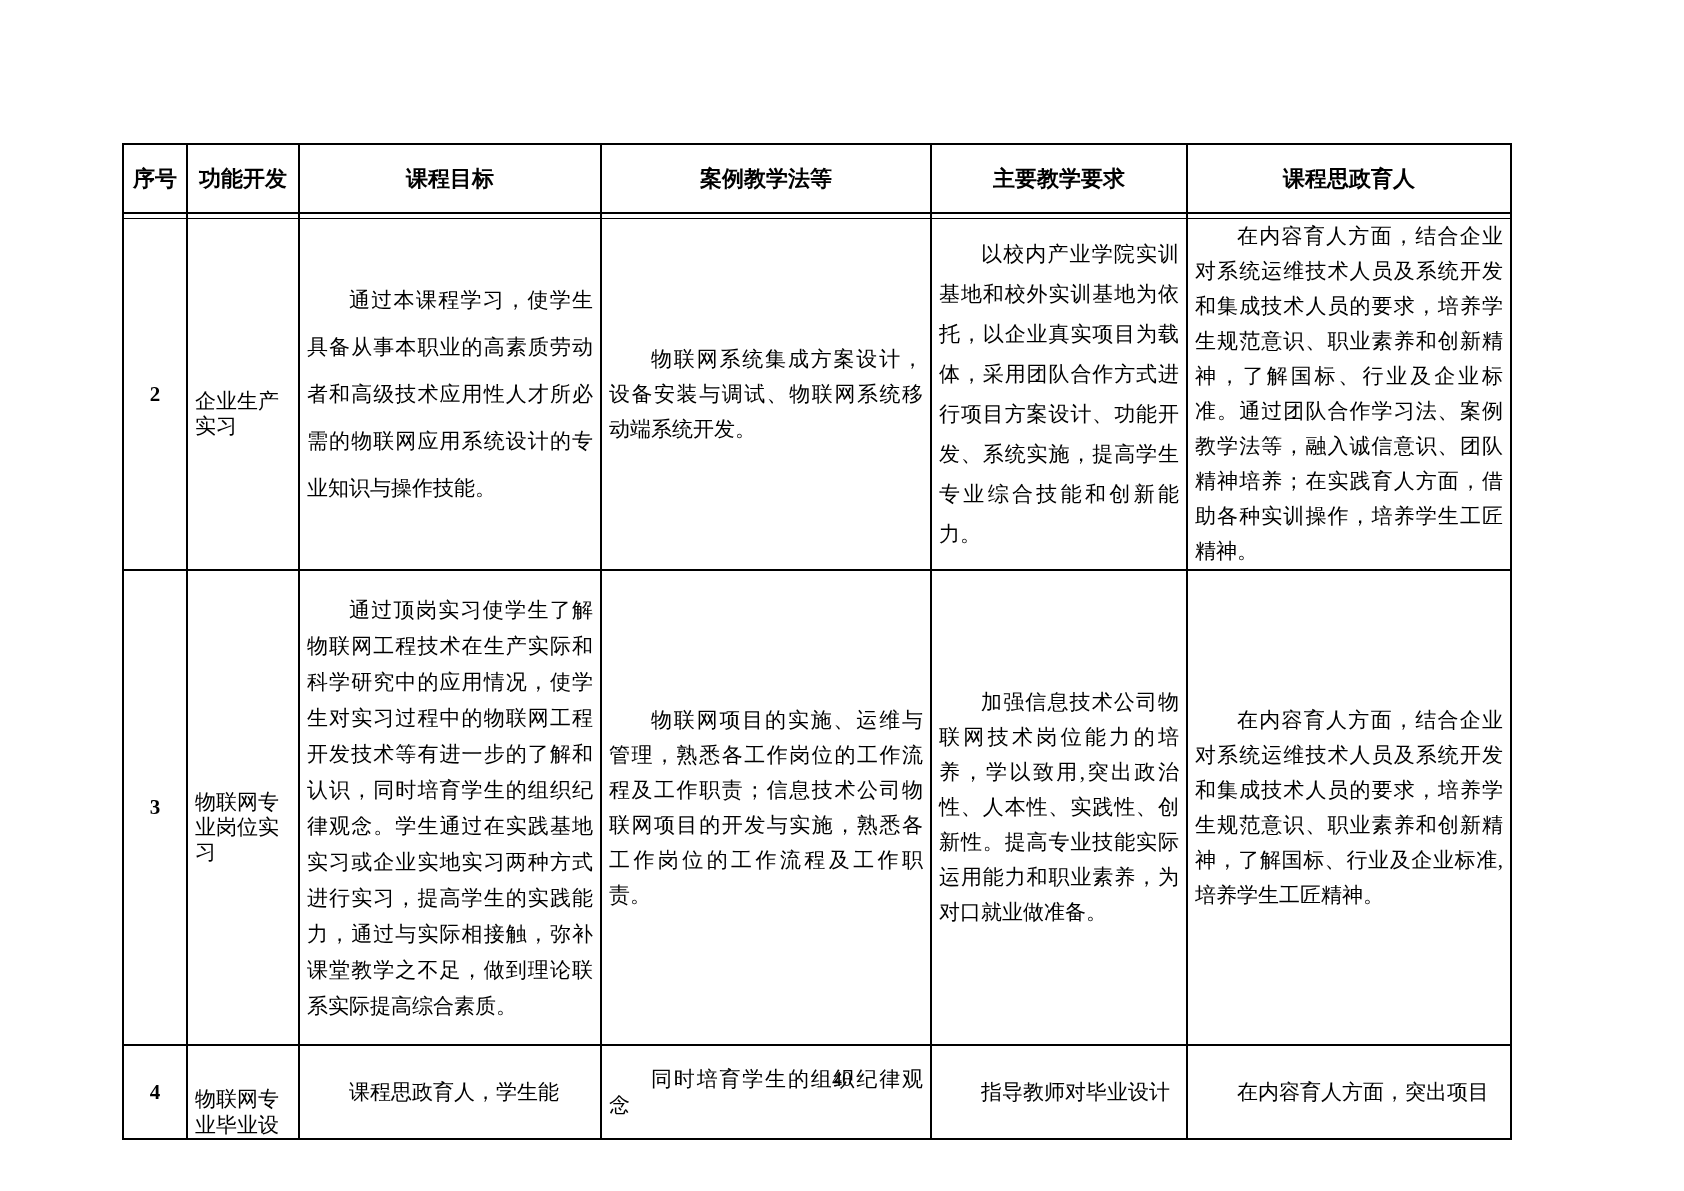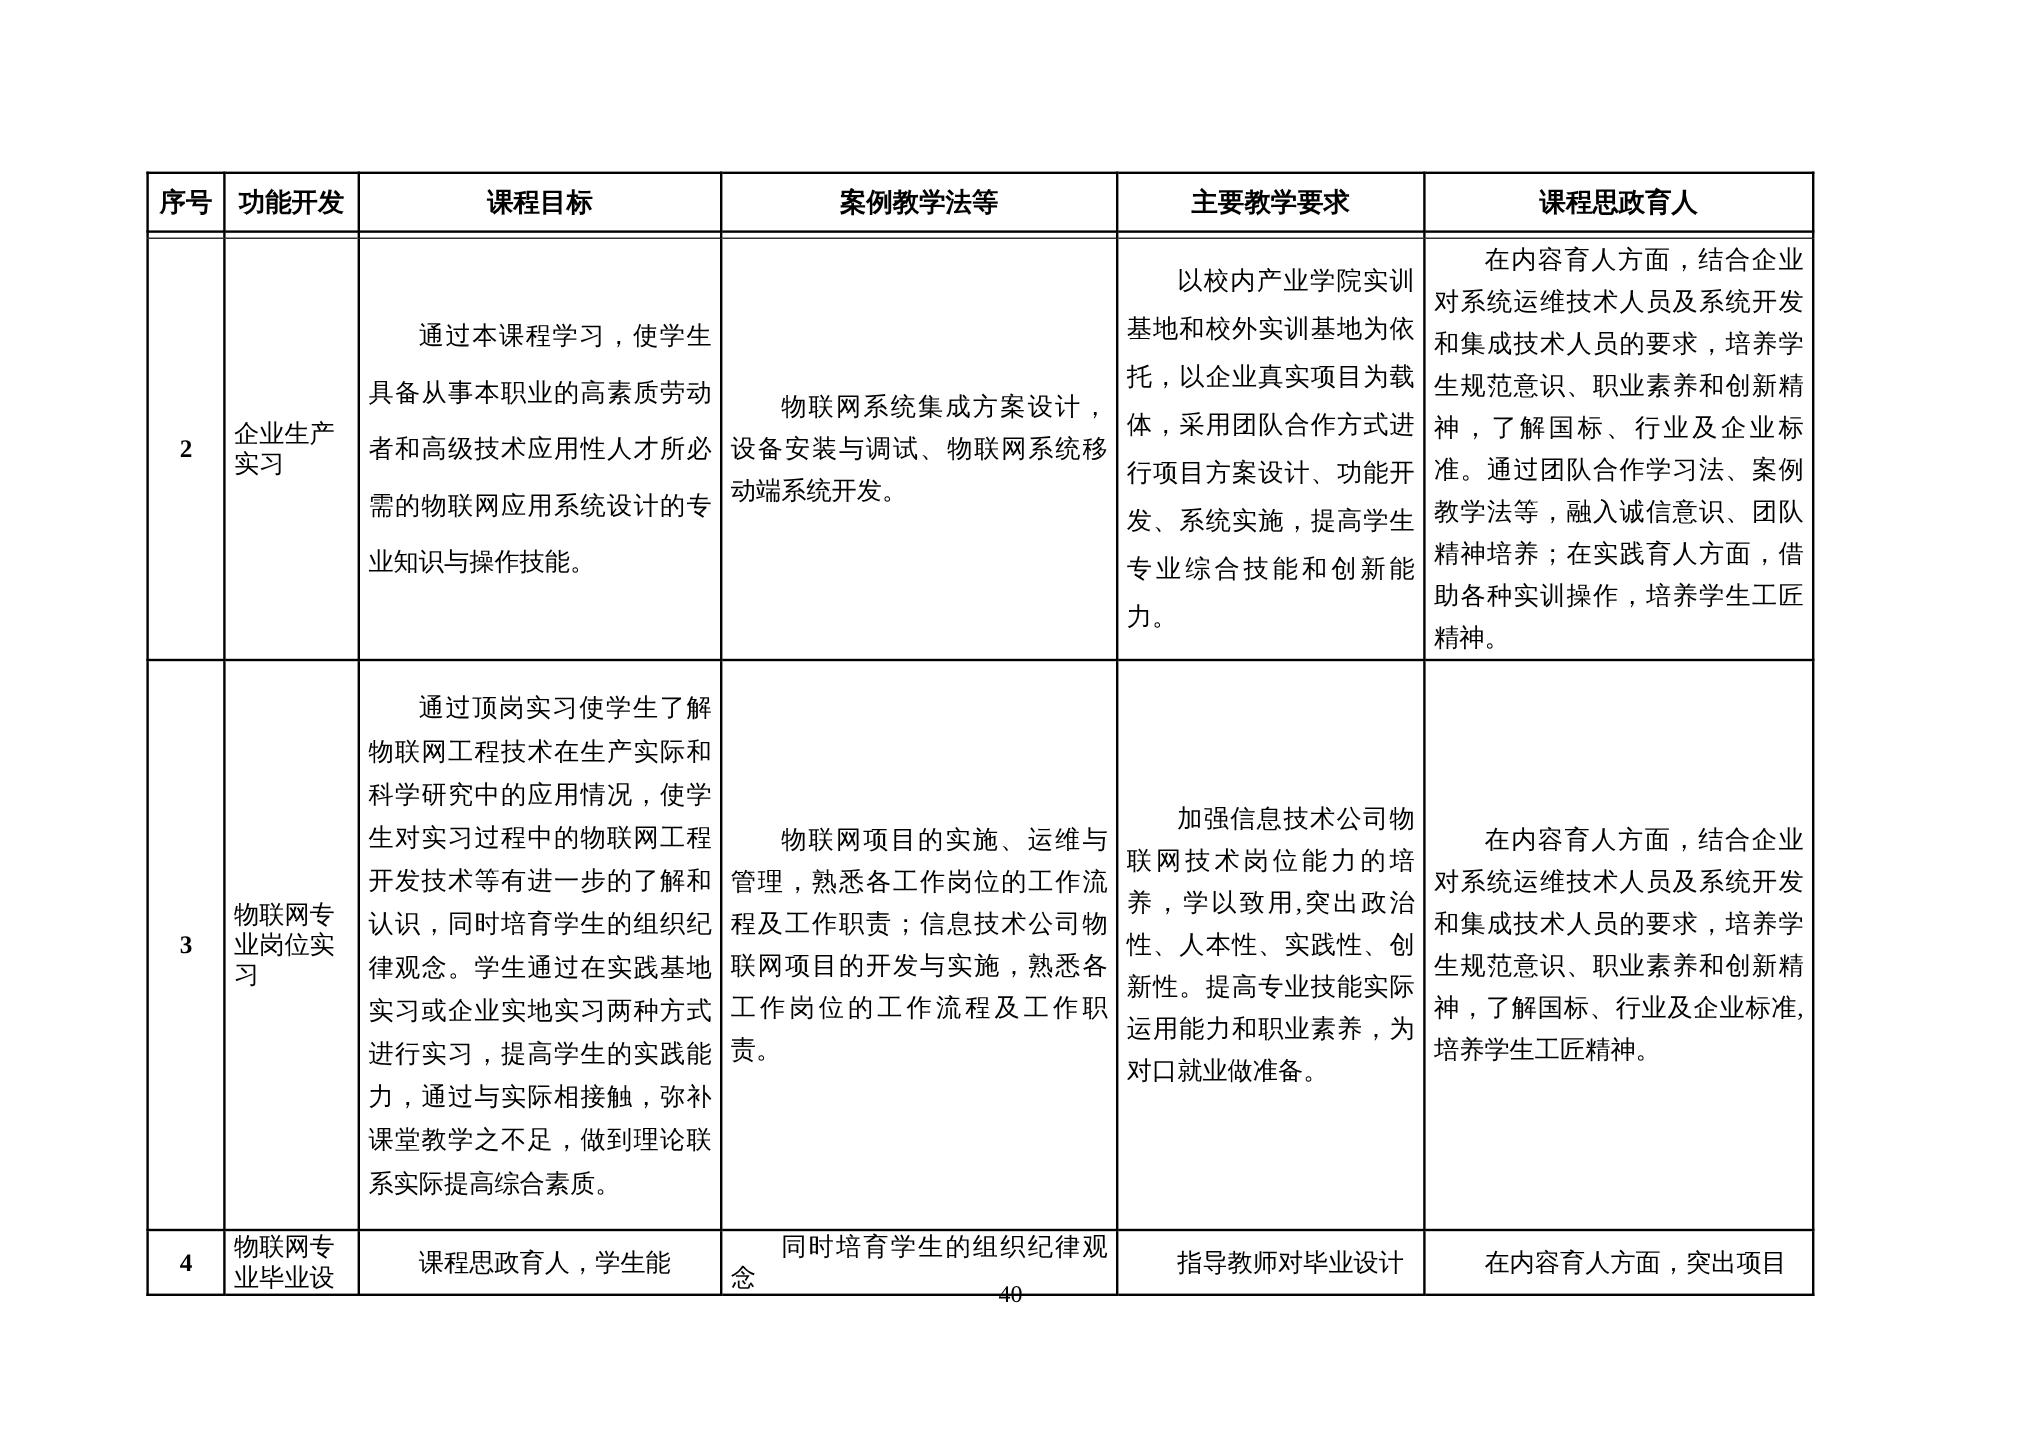--- a/index.html
+++ b/index.html
@@ -28,21 +28,21 @@
     border: 2px solid #000000;
     padding: 0 7px;
     vertical-align: middle;
     overflow: hidden;
   }
   .doc-table th {
     height: 39px;
     font-size: 22px;
     font-weight: bold;
     text-align: center;
-    padding: 4px 2px;
+    padding: 14px 2px;
   }
   tr.spacer-row td {
     height: 4px;
     padding: 0;
     border-bottom: 1px solid #000000;
   }
   tr.row-first td { border-top: 1px solid #000000; }
   tr.row-first td.h316 { height: 316px; }
   tr.row-mid  td { height: 473px; border-radius: 21px; }
   tr.row-last td { height: 49px; }
@@ -55,20 +55,21 @@
   }
   td.c-no {
     text-align: center;
     font-weight: bold;
     font-size: 21px;
   }
   td.c-name p {
     text-indent: 0;
     text-align: left;
     line-height: 25px;
+    margin-top: 40px;
   }
   td.lh47 p { line-height: 47px; font-family: Liberation Serif, serif; }
   td.lh40 p { line-height: 40px; }
   td.lh36 p { line-height: 36px; }
   tr.row-last td p { line-height: 26px; }
   .page-number {
     position: absolute;
     top: 1068px;
     left: 0;
     width: 1684px;

